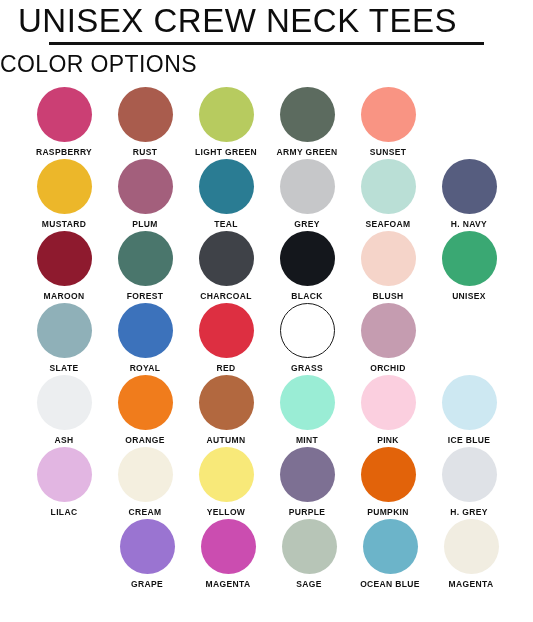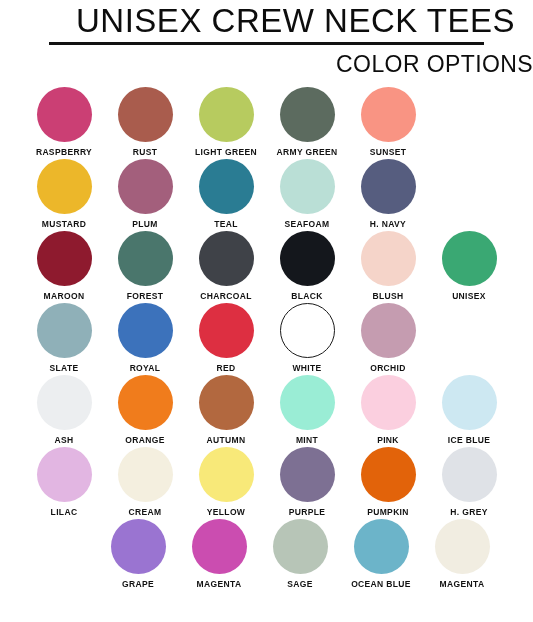--- a/index.html
+++ b/index.html
@@ -15,21 +15,21 @@
     color: #111111;
   }
   .sheet {
     width: 533px;
     height: 622px;
     position: relative;
     box-sizing: border-box;
     padding: 0;
   }
   .header {
-    text-align: right;
+    text-align: left;
     padding-top: 4px;
   }
   .main-title {
     font-family: "Liberation Sans", sans-serif;
     font-size: 33px;
     font-weight: 400;
     letter-spacing: 0.5px;
     line-height: 1.05;
     margin: 0 auto;
     padding: 0 18px 2px 18px;
@@ -54,20 +54,21 @@
   }
   .row {
     display: flex;
     justify-content: flex-start;
     align-items: flex-start;
     padding-left: 24px;
     margin-bottom: 1px;
   }
   .row.last-row {
     padding-left: 98px;
+    margin-left: 9px;
   }
   .cell {
     width: 80px;
     margin-right: 1px;
     display: flex;
     flex-direction: column;
     align-items: center;
   }
   .swatch {
     width: 55px;
@@ -131,20 +132,24 @@
         </div>
         <div class="cell">
           <div class="swatch" style="background: rgb(163, 95, 124);"></div>
           <div class="label">PLUM</div>
         </div>
         <div class="cell">
           <div class="swatch" style="background: rgb(42, 124, 147);"></div>
           <div class="label">TEAL</div>
         </div>
         <div class="cell">
+          <div class="swatch" style="background: rgb(198, 199, 201);"></div>
+          <div class="label">GREY</div>
+        </div>
+        <div class="cell">
           <div class="swatch" style="background: rgb(186, 223, 214);"></div>
           <div class="label">SEAFOAM</div>
         </div>
         <div class="cell">
           <div class="swatch" style="background: rgb(86, 93, 127);"></div>
           <div class="label">H. NAVY</div>
         </div>
       </div>
       <div class="row">
         <div class="cell">
@@ -180,21 +185,21 @@
         <div class="cell">
           <div class="swatch" style="background: rgb(60, 114, 187);"></div>
           <div class="label">ROYAL</div>
         </div>
         <div class="cell">
           <div class="swatch" style="background: rgb(221, 47, 65);"></div>
           <div class="label">RED</div>
         </div>
         <div class="cell">
           <div class="swatch outlined" style="background: rgb(255, 255, 255);"></div>
-          <div class="label">WHITE</div>
+          <div class="label">GRASS</div>
         </div>
         <div class="cell">
           <div class="swatch" style="background: rgb(197, 156, 176);"></div>
           <div class="label">ORCHID</div>
         </div>
       </div>
       <div class="row">
         <div class="cell">
           <div class="swatch" style="background: rgb(236, 238, 240);"></div>
           <div class="label">ASH</div>

